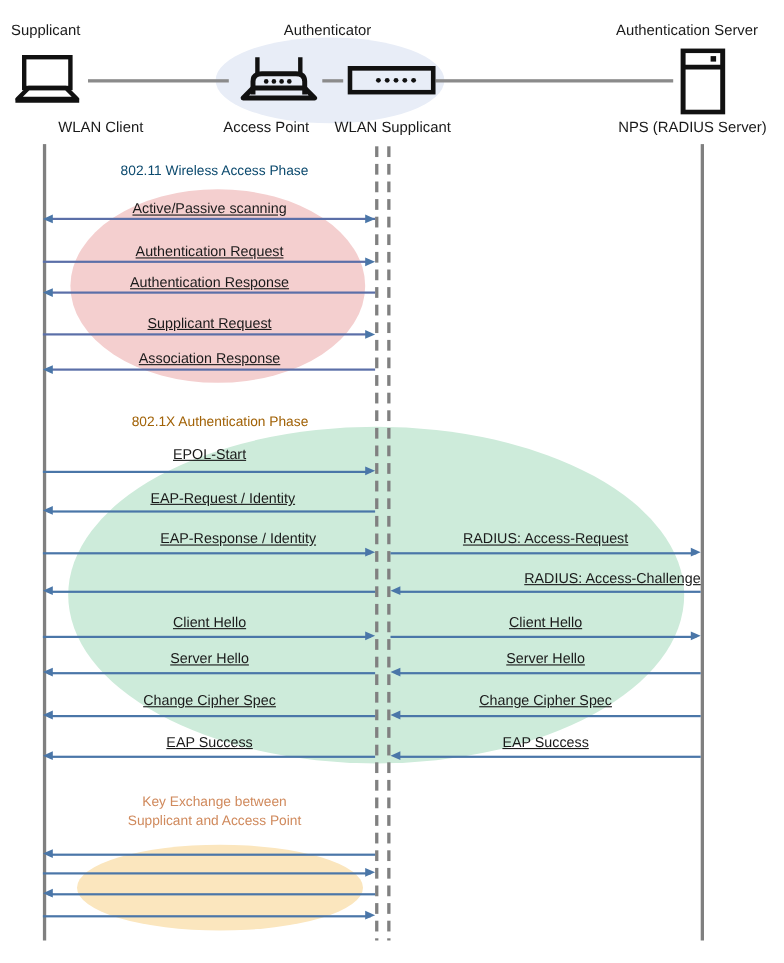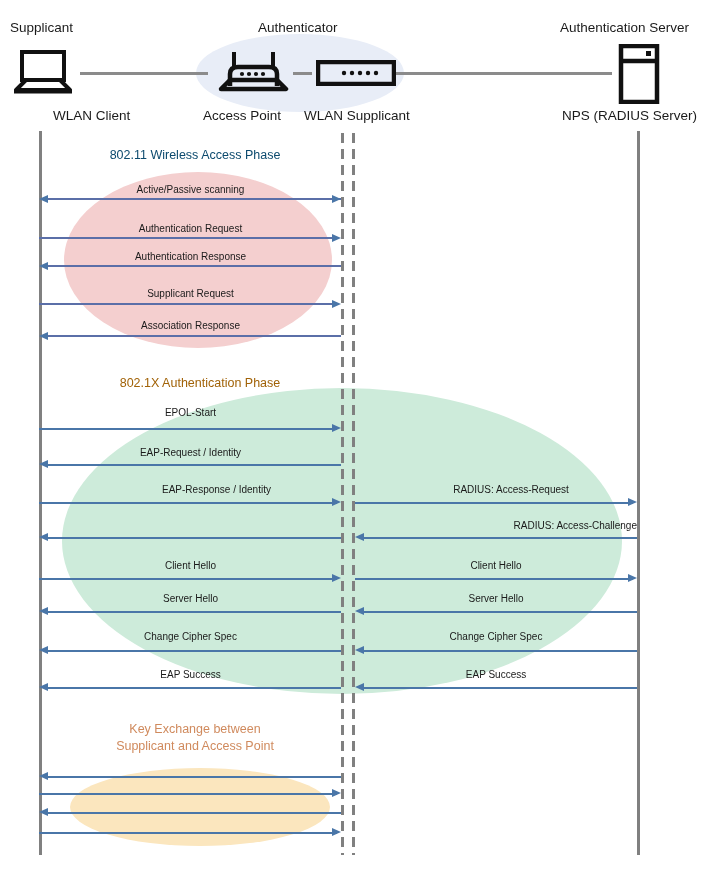--- a/index.html
+++ b/index.html
@@ -106,26 +106,27 @@
     border-bottom: 4.5px solid transparent;
     border-left: 9px solid #4a76a8;
   }
   .arrow-head.left {
     border-top: 4.5px solid transparent;
     border-bottom: 4.5px solid transparent;
     border-right: 9px solid #4a76a8;
   }
   .msg-label {
     position: absolute;
-    font-size: 10px;
+    font-size: 13px;
     color: #1a1a1a;
     white-space: nowrap;
     text-align: center;
     z-index: 6;
     line-height: 14px;
+    text-decoration: underline;
   }
 </style>
 </head>
 <body>
 
 <div id="canvas">
 
   <div class="auth-blob"></div>
 
   <div class="actor-title" style="left:10px;  top:21px;">Supplicant</div>
@@ -213,21 +214,21 @@
   <div class="arrow-head right" style="left:332px; top:299.5px;"></div>
 
   <div class="msg-label" style="left:39px; top:319px; width:303px;">Association Response</div>
   <div class="msg-line thick" style="left:44px; top:335px; width:297px;"></div>
   <div class="arrow-head left" style="left:39px; top:331.5px;"></div>
 
   <div class="msg-label" style="left:39px; top:406px; width:303px;">EPOL-Start</div>
   <div class="msg-line" style="left:39px; top:428px; width:298px;"></div>
   <div class="arrow-head right" style="left:332px; top:424px;"></div>
 
-  <div class="msg-label" style="left:39px; top:446px; width:303px;">EAP-Request / Identity</div>
+  <div class="msg-label" style="left:39px; top:446px; width:303px;padding-left:12px;">EAP-Request / Identity</div>
   <div class="msg-line" style="left:44px; top:464px; width:297px;"></div>
   <div class="arrow-head left" style="left:39px; top:460px;"></div>
 
   <div class="msg-label" style="left:39px; top:483px; width:303px;padding-left:26px;">EAP-Response / Identity</div>
   <div class="msg-line" style="left:39px; top:502px; width:298px;"></div>
   <div class="arrow-head right" style="left:332px; top:498px;"></div>
 
   <div class="msg-line" style="left:44px; top:537px; width:297px;"></div>
   <div class="arrow-head left" style="left:39px; top:533px;"></div>
 
@@ -252,21 +253,21 @@
 
   <div class="msg-line" style="left:39px; top:793px; width:298px;"></div>
   <div class="arrow-head right" style="left:332px; top:789px;"></div>
 
   <div class="msg-line" style="left:44px; top:812px; width:297px;"></div>
   <div class="arrow-head left" style="left:39px; top:808px;"></div>
 
   <div class="msg-line" style="left:39px; top:832px; width:298px;"></div>
   <div class="arrow-head right" style="left:332px; top:828px;"></div>
 
-  <div class="msg-label" style="left:355px; top:483px; width:282px;padding-left:15px;">RADIUS: Access-Request</div>
+  <div class="msg-label" style="left:355px; top:483px; width:282px;">RADIUS: Access-Request</div>
   <div class="msg-line" style="left:355px; top:502px; width:278px;"></div>
   <div class="arrow-head right" style="left:628px; top:498px;"></div>
 
   <div class="msg-label" style="left:355px; top:519px; width:282px;text-align:right;">RADIUS: Access-Challenge</div>
   <div class="msg-line" style="left:360px; top:537px; width:277px;"></div>
   <div class="arrow-head left" style="left:355px; top:533px;"></div>
 
   <div class="msg-label" style="left:355px; top:559px; width:282px;">Client Hello</div>
   <div class="msg-line" style="left:355px; top:578px; width:278px;"></div>
   <div class="arrow-head right" style="left:628px; top:574px;"></div>

